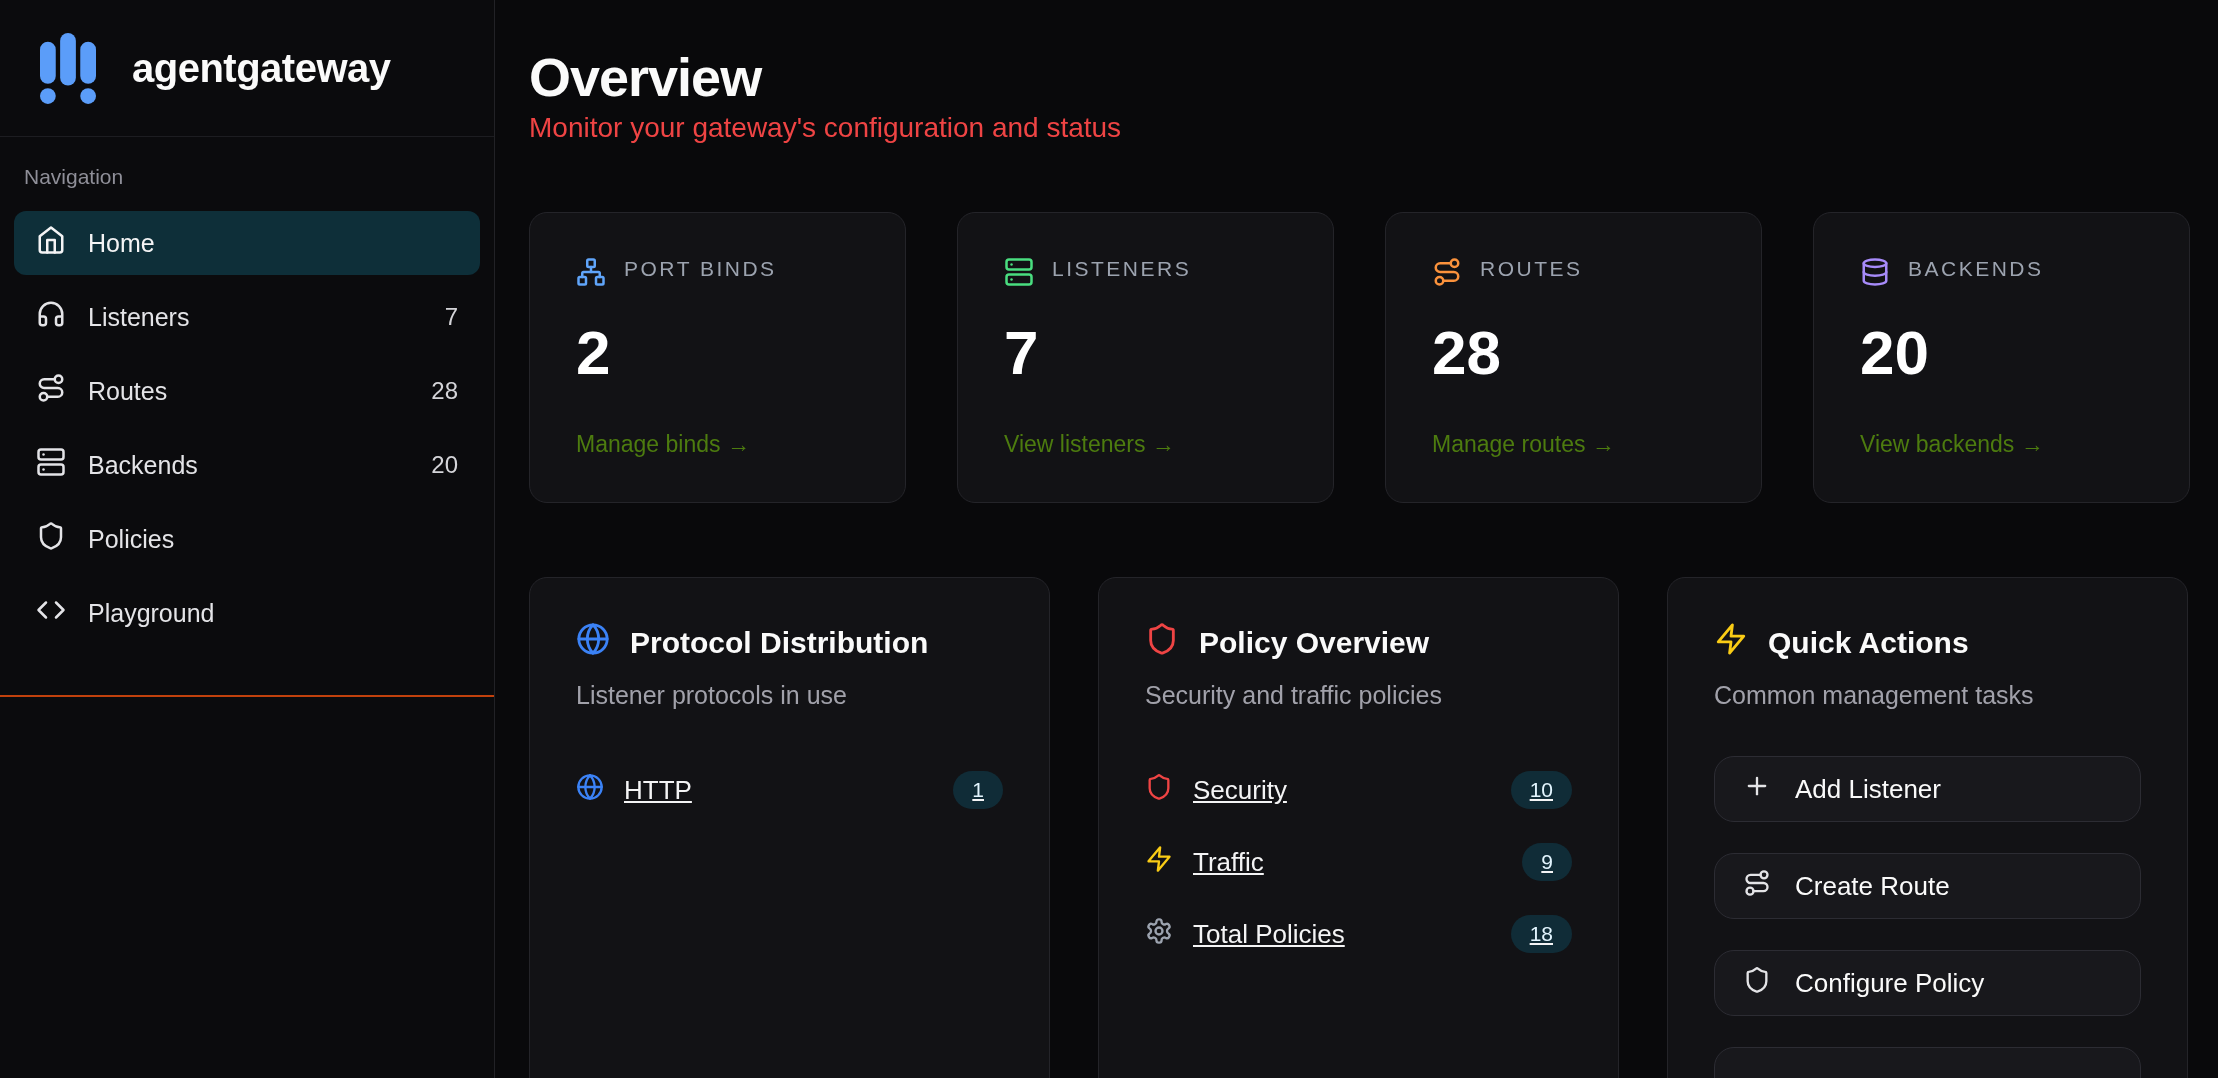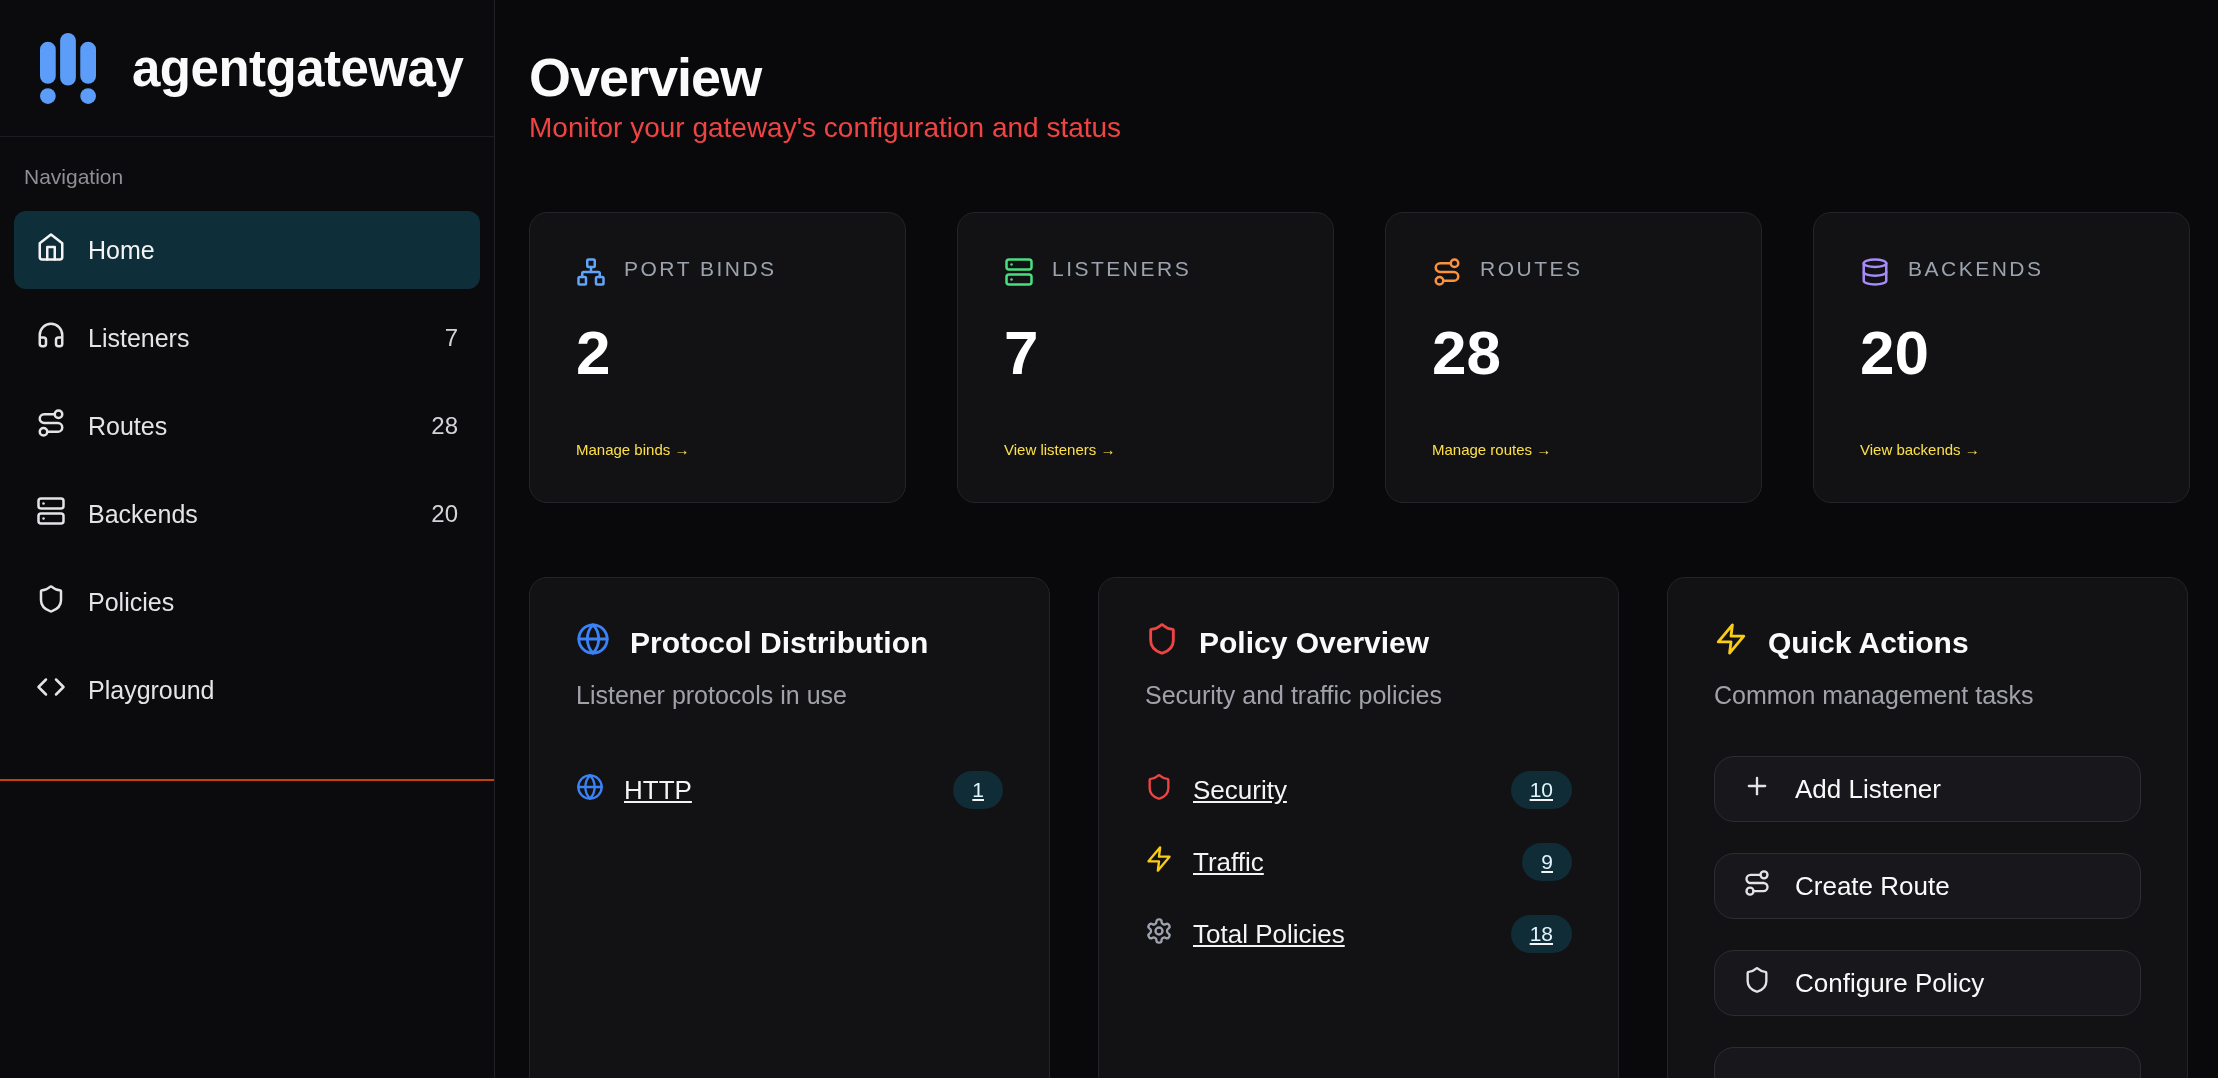--- a/index.html
+++ b/index.html
@@ -6,42 +6,42 @@
   html,body { width:2218px; height:1078px; overflow:hidden; background:#09090b; color:#fafafa;
               font-family:"Liberation Sans", sans-serif; }
   .app { display:flex; width:100%; height:100%; }
 
   
   .sidebar { width:495px; min-width:495px; background:#0b0b0d; border-right:1px solid #222226;
              display:flex; flex-direction:column; }
   .sidebar-header { height:137px; display:flex; align-items:center; gap:22px; padding:0 26px;
                     border-bottom:1px solid #1d1d21; }
   .logo { width:84px; height:84px; flex:0 0 auto; }
-  .brand { font-size:51px; font-weight:700; letter-spacing:-0.5px; color:#fafafa; }
+  .brand { font-size:40px; font-weight:700; letter-spacing:-0.5px; color:#fafafa; }
   .nav { padding:28px 14px 40px 14px; border-bottom:2px solid #c2410c; }
   .nav-label { font-size:21px; color:#8f8f98; padding:0 10px; margin-bottom:22px; }
-  .nav-item { display:flex; align-items:center; gap:22px; height:78px; padding:0 22px;
+  .nav-item { display:flex; align-items:center; gap:22px; height:64px; padding:0 22px;
               border-radius:12px; font-size:25px; color:#e4e4e7; cursor:pointer; margin-bottom:10px; }
   .nav-item.active { background:#0e2f39; color:#f4f4f5; }
   .nav-item svg { width:30px; height:30px; flex:0 0 auto; }
   .nav-badge { margin-left:auto; font-size:24px; color:#d4d4d8; }
 
   
   .main { flex:1; padding:46px 28px 12px 34px; }
   .page-title { font-size:54px; font-weight:700; letter-spacing:-1px; }
   .page-subtitle { font-size:28px; color:#ef4444; margin-top:4px; }
 
   .stats { display:flex; gap:51px; margin-top:68px; }
   .stat-card { width:377px; height:291px; background:#121215; border:1px solid #242429;
                border-radius:18px; padding:44px 46px; display:flex; flex-direction:column; }
   .stat-head { display:flex; align-items:flex-start; gap:18px; }
   .stat-head svg { width:30px; height:30px; }
   .stat-label { font-size:21px; letter-spacing:2.5px; color:#9ca3af; font-weight:500; }
   .stat-value { font-size:62px; font-weight:700; margin-top:26px; color:#fff; }
-  .stat-link { margin-top:auto; font-size:15px; color:#fde047; cursor:pointer; background:none;
+  .stat-link { margin-top:auto; font-size:23px; color:#4d7c0f; cursor:pointer; background:none;
                border:none; text-align:left; font-family:inherit; padding:0; }
 
   .cards { display:flex; gap:48px; margin-top:74px; }
   .card { width:521px; height:640px; background:#121215; border:1px solid #242429;
           border-radius:18px; padding:44px 46px; }
   .card-head { display:flex; align-items:center; gap:20px; font-size:30px; font-weight:700; color:#fafafa; }
   .card-head svg { width:34px; height:34px; flex:0 0 auto; }
   .card-sub { font-size:25px; color:#a1a1aa; margin-top:18px; }
   .rows { margin-top:58px; display:flex; flex-direction:column; gap:28px; }
   .row { display:flex; align-items:center; gap:20px; font-size:26px; height:44px; color:#f4f4f5;text-decoration:underline; }

